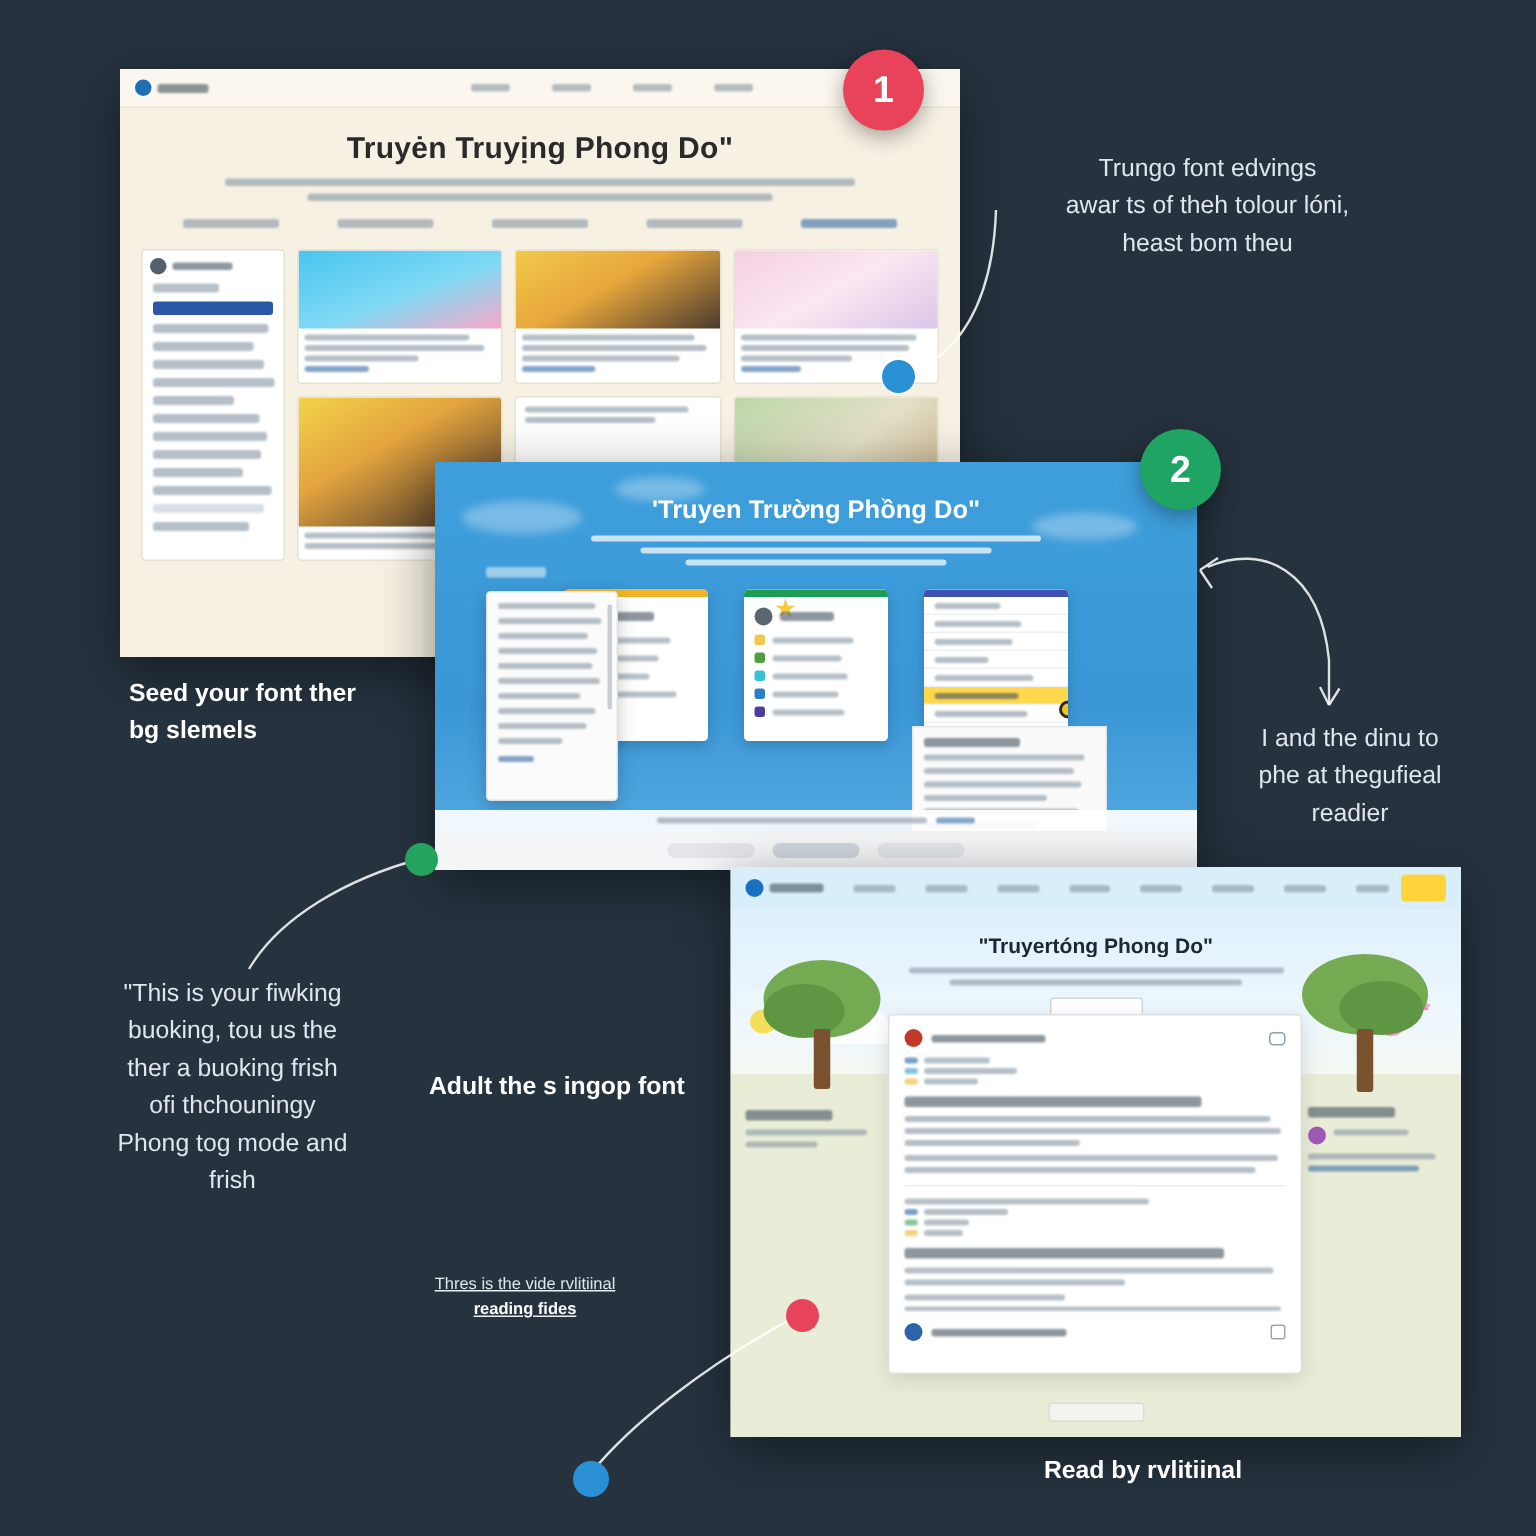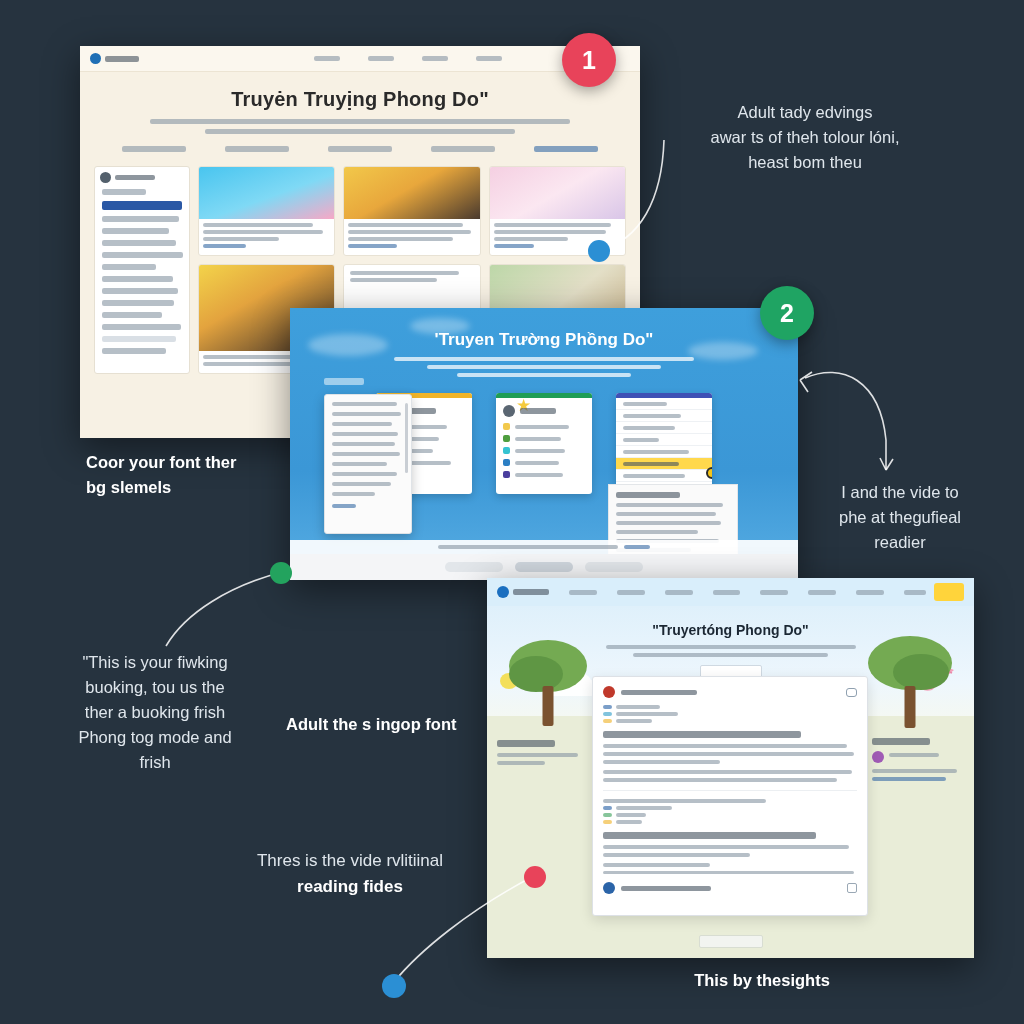--- a/index.html
+++ b/index.html
@@ -603,50 +603,51 @@
   <div class="dot" style="left:382px;top:974px;width:24px;height:24px;background:#2b8fd4;"></div>
 
   <div class="badge" style="left:562px;top:33px;background:#e8435a">
     <span>1</span>
   </div>
   <div class="badge" style="left:760px;top:286px;background:#1fa463">
     <span>2</span>
   </div>
 
   <div class="callout light" style="left:640px;top:100px;width:330px;text-align:center;">
-    <div>Adult tady edvings</div>
+    <div>Trungo font edvings</div>
     <div>awar ts of theh tolour lóni,</div>
     <div>heast bom theu</div>
   </div>
 
   <div class="callout light" style="left:800px;top:480px;width:200px;text-align:center;">
-    <div>I and the vide to</div>
+    <div>I and the dinu to</div>
     <div>phe at thegufieal</div>
     <div>readier</div>
   </div>
 
   <div class="callout bold" style="left:86px;top:450px;width:260px;">
-    <div>Coor your font ther</div>
+    <div>Seed your font ther</div>
     <div>bg slemels</div>
   </div>
 
   <div class="callout light" style="left:40px;top:650px;width:230px;text-align:center;">
     <div>"This is your fiwking</div>
     <div>buoking, tou us the</div>
     <div>ther a buoking frish</div>
+    <div>ofi thchouningy</div>
     <div>Phong tog mode and</div>
     <div>frish</div>
   </div>
 
   <div class="callout bold" style="left:286px;top:712px;width:210px;">
     <div>Adult the s ingop font</div>
   </div>
 
-  <div class="callout" style="left:200px;top:848px;width:300px;text-align:center;font-size:17px;">
+  <div class="callout" style="left:200px;top:848px;width:300px;text-align:center;font-size:11px;text-decoration:underline;">
     <div style="font-weight:400;color:#dfe6ec">Thres is the vide rvlitiinal</div>
     <div style="font-weight:700;color:#ffffff">reading fides</div>
   </div>
 
   <div class="callout bold" style="left:612px;top:968px;width:300px;text-align:center;">
-    <div>This by thesights</div>
+    <div>Read by rvlitiinal</div>
   </div>
 
 </div>
 
 </body></html>

